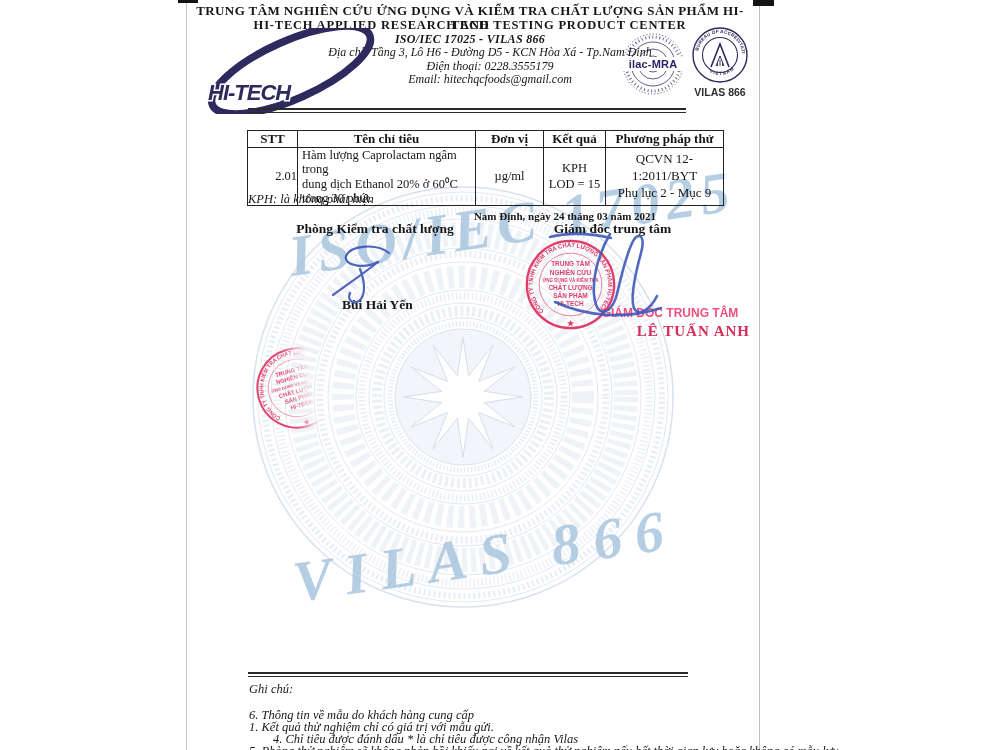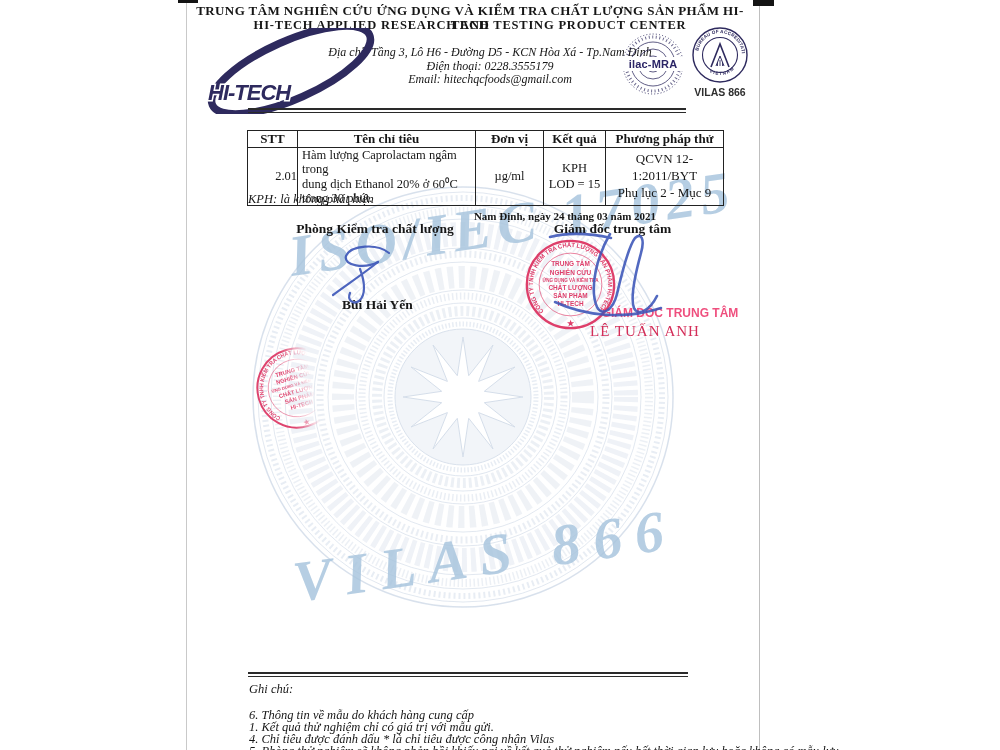--- a/index.html
+++ b/index.html
@@ -35,22 +35,22 @@
   .cell-mid{font-size:12.5px;text-align:center;vertical-align:middle;line-height:1.25;}
   .cell-method{font-size:13px;text-align:center;vertical-align:middle;line-height:1.3;}
 
   .kph-note{position:absolute;left:248px;top:192px;font-size:12.5px;font-style:italic;}
   .date-line{position:absolute;left:430px;top:210px;width:270px;text-align:center;font-size:11px;font-weight:bold;}
   .sign-title-left{position:absolute;left:285px;top:221px;width:180px;text-align:center;font-size:13.5px;font-weight:bold;}
   .sign-title-right{position:absolute;left:530px;top:221px;width:165px;text-align:center;font-size:13.5px;font-weight:bold;}
   .sign-name-left{position:absolute;left:300px;top:297px;width:155px;text-align:center;font-size:13.5px;font-weight:bold;}
   .role-red{position:absolute;left:590px;top:306px;width:160px;text-align:center;
             font-family:"Liberation Sans",sans-serif;font-size:12px;font-weight:bold;color:#ef4f7e;}
-  .name-red{position:absolute;left:590px;top:323px;width:160px;text-align:left;
-            font-size:15px;font-weight:normal;color:#d42e59;letter-spacing:1px;}
+  .name-red{position:absolute;left:590px;top:323px;width:160px;text-align:right;
+            font-size:15px;font-weight:bold;color:#d42e59;letter-spacing:1px;}
 
   
   .wm{position:absolute;font-weight:bold;font-style:italic;color:#a7c4dd;opacity:.82;white-space:nowrap;}
   .wm-iso{left:252px;top:190px;width:520px;text-align:center;font-size:58px;letter-spacing:6px;transform:rotate(-8.5deg);}
   .wm-vilas{left:255px;top:522px;width:460px;text-align:center;font-size:58px;letter-spacing:13px;transform:rotate(-8deg);}
   .drum{position:absolute;left:243px;top:177px;opacity:.75;}
 
   
   .stamp-main{position:absolute;left:523px;top:237px;}
   .stamp-partial{position:absolute;left:252px;top:343px;transform:rotate(-16deg);
@@ -96,20 +96,21 @@
       <circle r="68" fill="#edf1f7" stroke-width="1" opacity=".9"></circle>
     </g>
     <path d="M0,-60 L5.7,-21.3 L30,-52 L15.6,-15.6 L52,-30 L21.3,-5.7 L60,0 L21.3,5.7 L52,30 L15.6,15.6 L30,52 L5.7,21.3 L0,60 L-5.7,21.3 L-30,52 L-15.6,15.6 L-52,30 L-21.3,5.7 L-60,0 L-21.3,-5.7 L-52,-30 L-15.6,-15.6 L-30,-52 L-5.7,-21.3 Z" fill="#ffffff" stroke="#c7d3e3" stroke-width="1"></path>
   </svg>
 
   <div class="wm wm-iso">ISO/IEC 17025</div>
   <div class="wm wm-vilas">VILAS 866</div>
 
   <div class="hdr org-en">HI-TECH APPLIED RESEARCH AND TESTING PRODUCT CENTER</div>
   <div class="hdr org-vi">TRUNG TÂM NGHIÊN CỨU ỨNG DỤNG VÀ KIỂM TRA CHẤT LƯỢNG SẢN PHẨM HI-TECH</div>
+  <div class="hdr accr">ISO/IEC 17025 - VILAS 866</div>
   <div class="hdr2 addr">Địa chỉ: Tầng 3, Lô H6 - Đường D5 - KCN Hòa Xá - Tp.Nam Định</div>
   <div class="hdr2 phone">Điện thoại: 0228.3555179</div>
   <div class="hdr2 email">Email: hitechqcfoods@gmail.com</div>
 
   <svg class="abs" style="left:196px;top:28px;" width="190" height="86" viewBox="0 0 190 86">
     <ellipse cx="95" cy="42" rx="86" ry="29" transform="rotate(-24 95 42)" fill="none" stroke="#2e2a5e" stroke-width="7.5"></ellipse>
     <text x="12" y="72" font-family="Liberation Sans, sans-serif" font-size="22" font-weight="bold" font-style="italic" fill="#2e2a5e" stroke="#ffffff" stroke-width="3" paint-order="stroke" letter-spacing="-1">HI-TECH</text>
   </svg>
 
   <svg class="abs" style="left:619px;top:30px;" width="68" height="68" viewBox="-34 -34 68 68">
@@ -250,16 +251,16 @@
       <path d="M10,80 C40,94 80,98 116,86"></path>
       <path d="M5,15 C25,10 48,12 66,16"></path>
     </g>
   </svg>
 
   <div class="ftr-rule-a"></div>
   <div class="ftr-rule-b"></div>
   <div class="note note-title" style="top:682px;">Ghi chú:</div>
   <div class="note" style="top:720px;text-align:center;">1. Kết quả thử nghiệm chỉ có giá trị với mẫu gửi.</div>
   <div class="note" style="top:708px;">6. Thông tin về mẫu do khách hàng cung cấp</div>
-  <div class="note" style="top:732px;">4. Chỉ tiêu được đánh dấu * là chỉ tiêu được công nhận Vilas</div>
+  <div class="note" style="top:732px;margin-left:24px;">4. Chỉ tiêu được đánh dấu * là chỉ tiêu được công nhận Vilas</div>
   <div class="note" style="top:744px;">5. Phòng thử nghiệm sẽ không phản hồi khiếu nại về kết quả thử nghiệm nếu hết thời gian lưu hoặc không có mẫu lưu</div>
 
 </div>
 
 </body></html>

